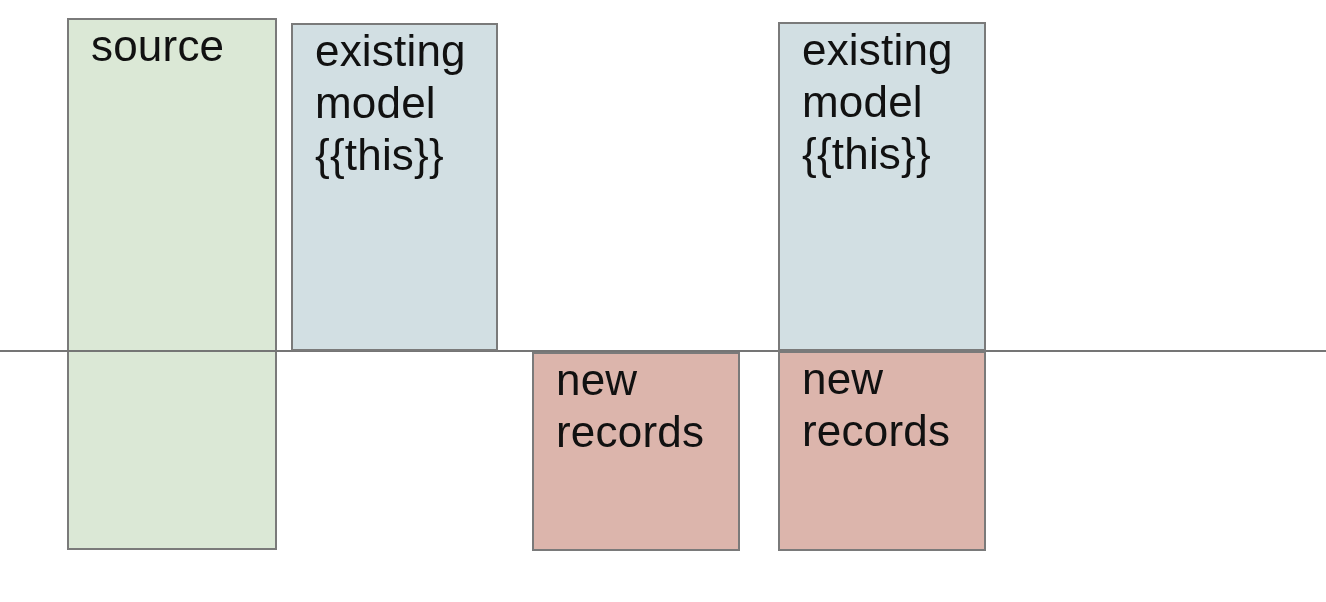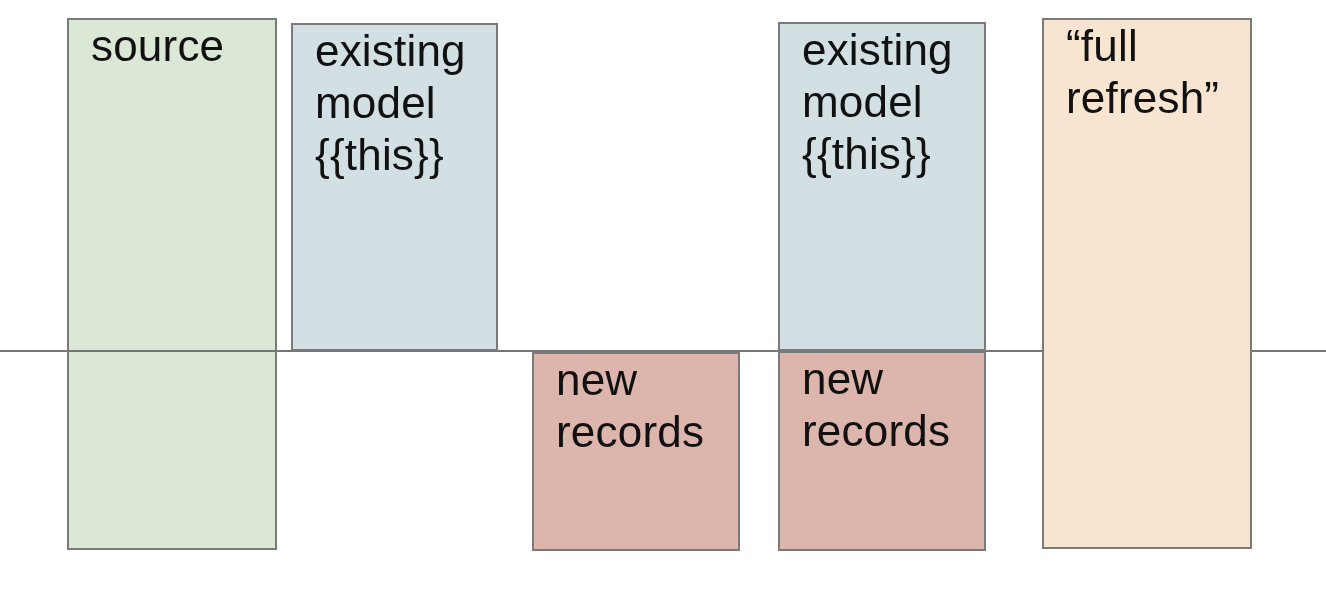--- a/index.html
+++ b/index.html
@@ -54,17 +54,13 @@
     </div>
     <div class="box" style="left: 778px; top: 22px; width: 208px; height: 329px; background: rgb(210, 223, 227); border-color: rgb(122, 122, 122); color: rgb(17, 17, 17); z-index: 3;">
       <div class="label-line">existing</div>
       <div class="label-line">model</div>
       <div class="label-line">{{this}}</div>
     </div>
     <div class="box" style="left: 778px; top: 351px; width: 208px; height: 200px; background: rgb(220, 181, 172); border-color: rgb(122, 122, 122); color: rgb(17, 17, 17); z-index: 3;">
       <div class="label-line">new</div>
       <div class="label-line">records</div>
     </div>
-    <div class="box" style="left: 1042px; top: 18px; width: 210px; height: 531px; background: rgb(248, 229, 209); border-color: rgb(122, 122, 122); color: rgb(17, 17, 17); z-index: 3;">
-      <div class="label-line">“full</div>
-      <div class="label-line">refresh”</div>
-    </div>
   </div>
 
 </body></html>

